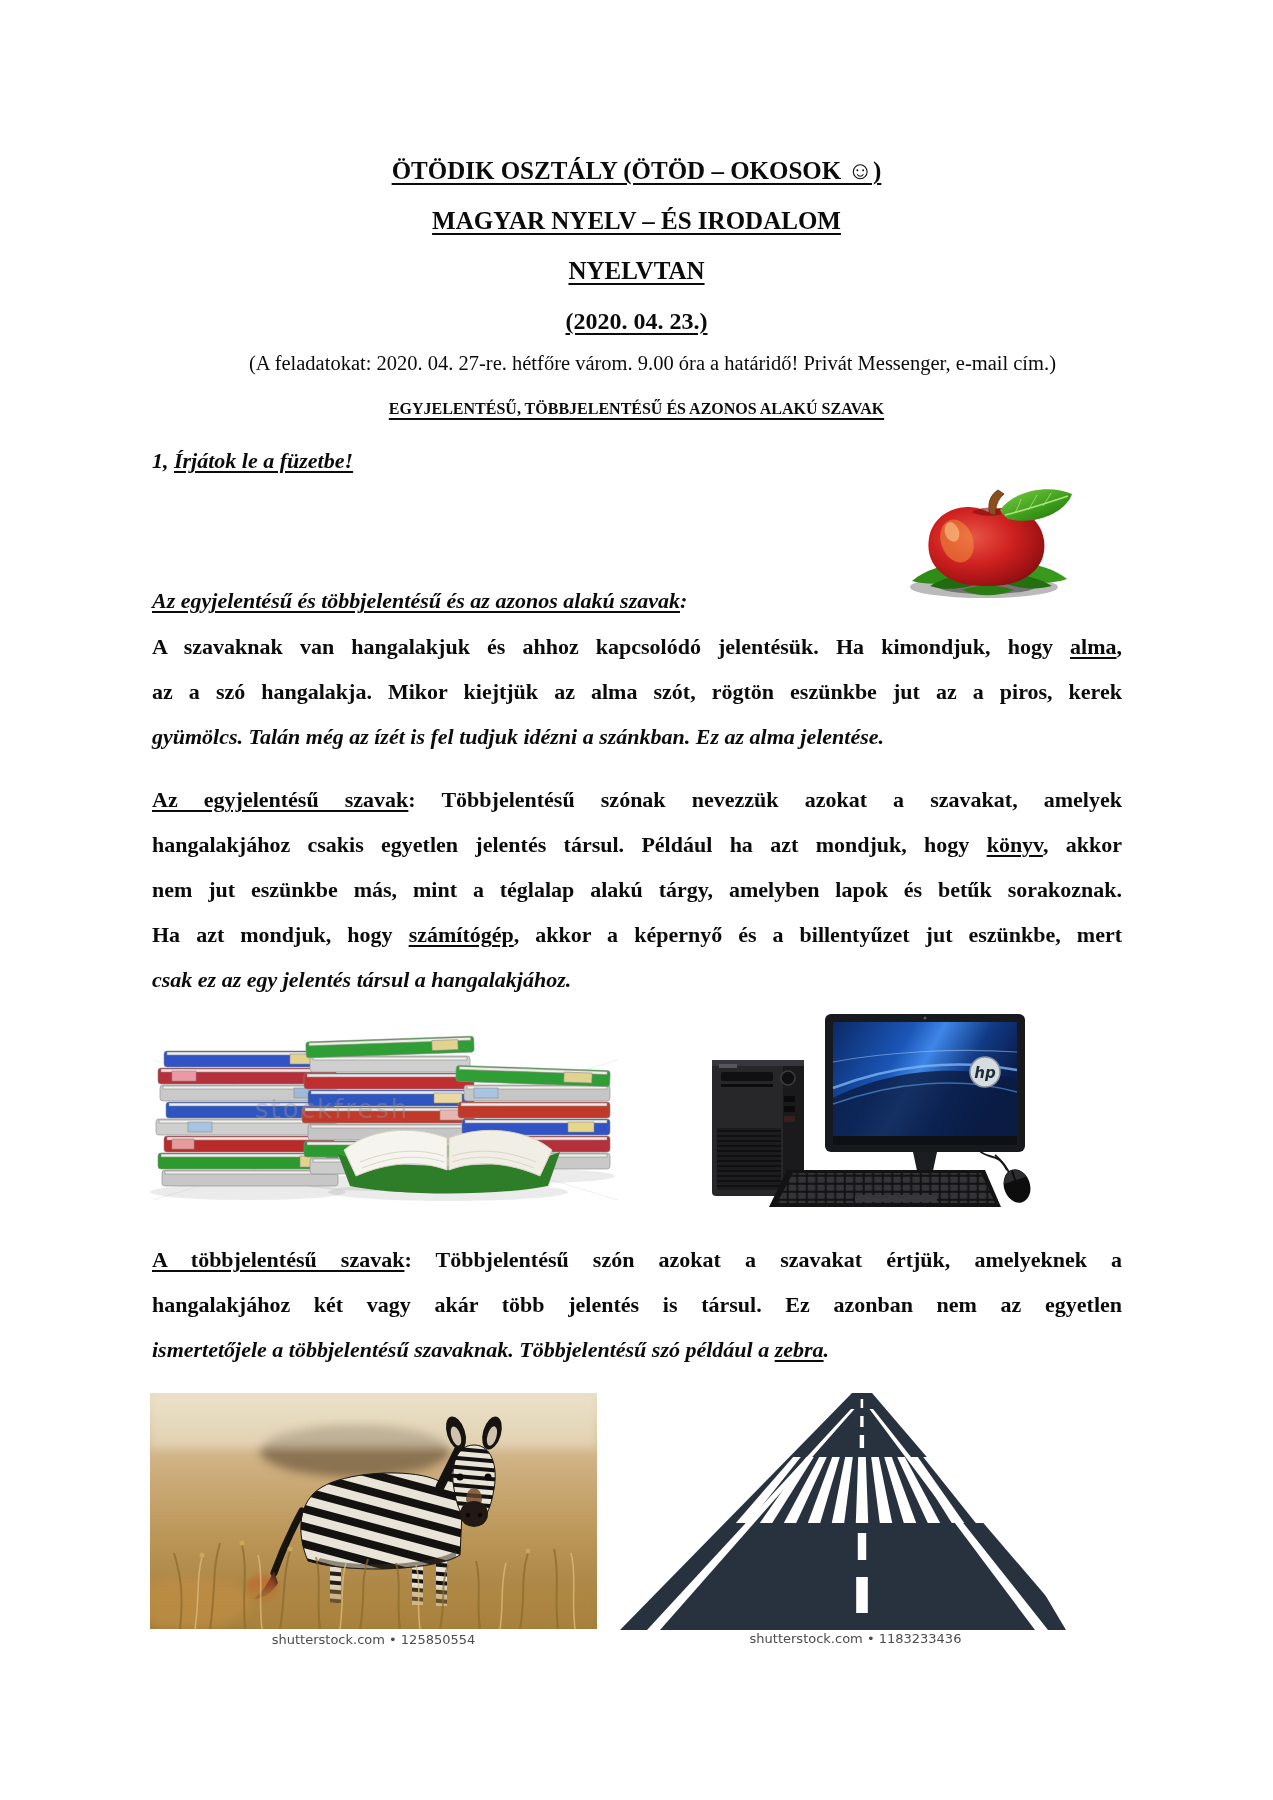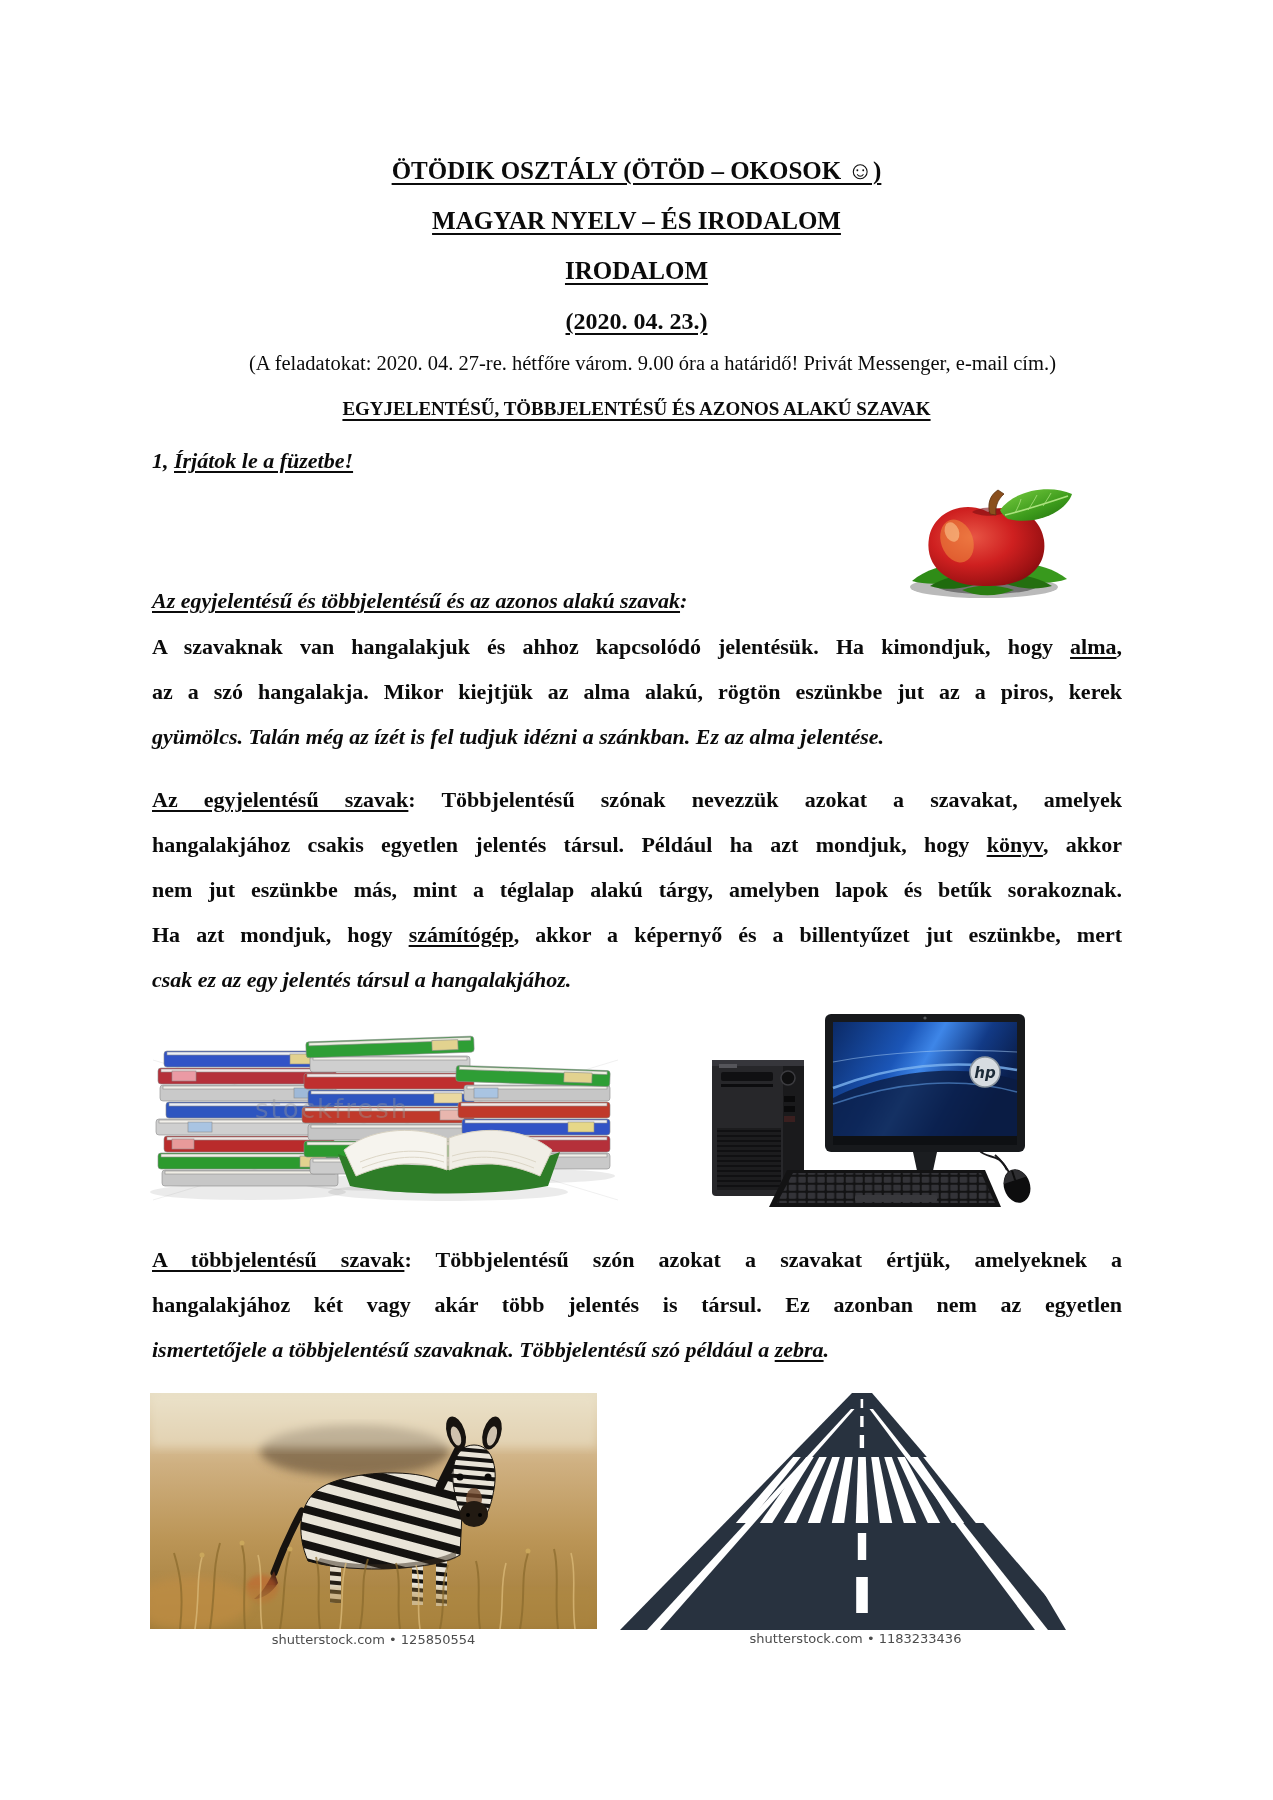--- a/index.html
+++ b/index.html
@@ -33,24 +33,24 @@
     color:rgba(150,150,150,0.42);
   }
 </style>
 </head>
 <body>
 
 <div class="page">
 
   <div class="h" style="top:156px;">ÖTÖDIK OSZTÁLY (ÖTÖD – OKOSOK ☺)</div>
   <div class="h" style="top:206px;">MAGYAR NYELV – ÉS IRODALOM</div>
-  <div class="h" style="top:256px;">IRODALOM</div>
+  <div class="h" style="top:256px;">NYELVTAN</div>
   <div class="h" style="top:306px;font-size:24px;">(2020. 04. 23.)</div>
   <div class="note" style="top:348px;">(A feladatokat: 2020. 04. 27-re. hétfőre várom. 9.00 óra a határidő! Privát Messenger, e-mail cím.)</div>
-  <div class="h" style="top:394px;font-size:19px;">EGYJELENTÉSŰ, TÖBBJELENTÉSŰ ÉS AZONOS ALAKÚ SZAVAK</div>
+  <div class="h" style="top:394px;font-size:16px;">EGYJELENTÉSŰ, TÖBBJELENTÉSŰ ÉS AZONOS ALAKÚ SZAVAK</div>
 
   <div class="para" style="top:438px;">
       <div class="tline last"><span>1, </span><span class="u-seg">Írjátok le a füzetbe!</span></div>
     </div>
 
   <div class="fig" style="left:902px;top:486px;width:175px;height:116px;">
     <svg width="175" height="116" viewBox="0 0 175 116">
       <defs>
         <radialGradient id="agrad" cx="38%" cy="38%" r="78%">
           <stop offset="0%" stop-color="#e85545"></stop>
@@ -80,21 +80,21 @@
       <path d="M103,29 C124,24 148,16 166,10" stroke="#ace27f" stroke-width="1.6" fill="none"></path>
       <path d="M113,27 C116,21 118,17 119,13 M126,24 C130,18 133,13 135,9 M141,20 C144,15 147,11 149,7" stroke="#ace27f" stroke-width="1" fill="none" opacity="0.8"></path>
     </svg>
   </div>
 
   <div class="para" style="top:578px;">
       <div class="tline last"><span class="u-seg">Az egyjelentésű és többjelentésű és az azonos alakú szavak</span><span>:</span></div>
     </div>
   <div class="para" style="top:624px;">
       <div class="tline"><span>A szavaknak van hangalakjuk és ahhoz kapcsolódó jelentésük. Ha kimondjuk, hogy </span><span class="u-seg">alma</span><span>,</span></div>
-      <div class="tline"><span>az a szó hangalakja. Mikor kiejtjük az alma alakú, rögtön eszünkbe jut az a piros, kerek</span></div>
+      <div class="tline"><span>az a szó hangalakja. Mikor kiejtjük az alma szót, rögtön eszünkbe jut az a piros, kerek</span></div>
       <div class="tline last"><span>gyümölcs. Talán még az ízét is fel tudjuk idézni a szánkban. Ez az alma jelentése.</span></div>
     </div>
   <div class="para" style="top:777px;">
       <div class="tline"><span class="u-seg">Az egyjelentésű szavak</span><span>: Többjelentésű szónak nevezzük azokat a szavakat, amelyek</span></div>
       <div class="tline"><span>hangalakjához csakis egyetlen jelentés társul. Például ha azt mondjuk, hogy </span><span class="u-seg">könyv</span><span>, akkor</span></div>
       <div class="tline"><span>nem jut eszünkbe más, mint a téglalap alakú tárgy, amelyben lapok és betűk sorakoznak.</span></div>
       <div class="tline"><span>Ha azt mondjuk, hogy </span><span class="u-seg">számítógép</span><span>, akkor a képernyő és a billentyűzet jut eszünkbe, mert</span></div>
       <div class="tline last"><span>csak ez az egy jelentés társul a hangalakjához.</span></div>
     </div>
 

